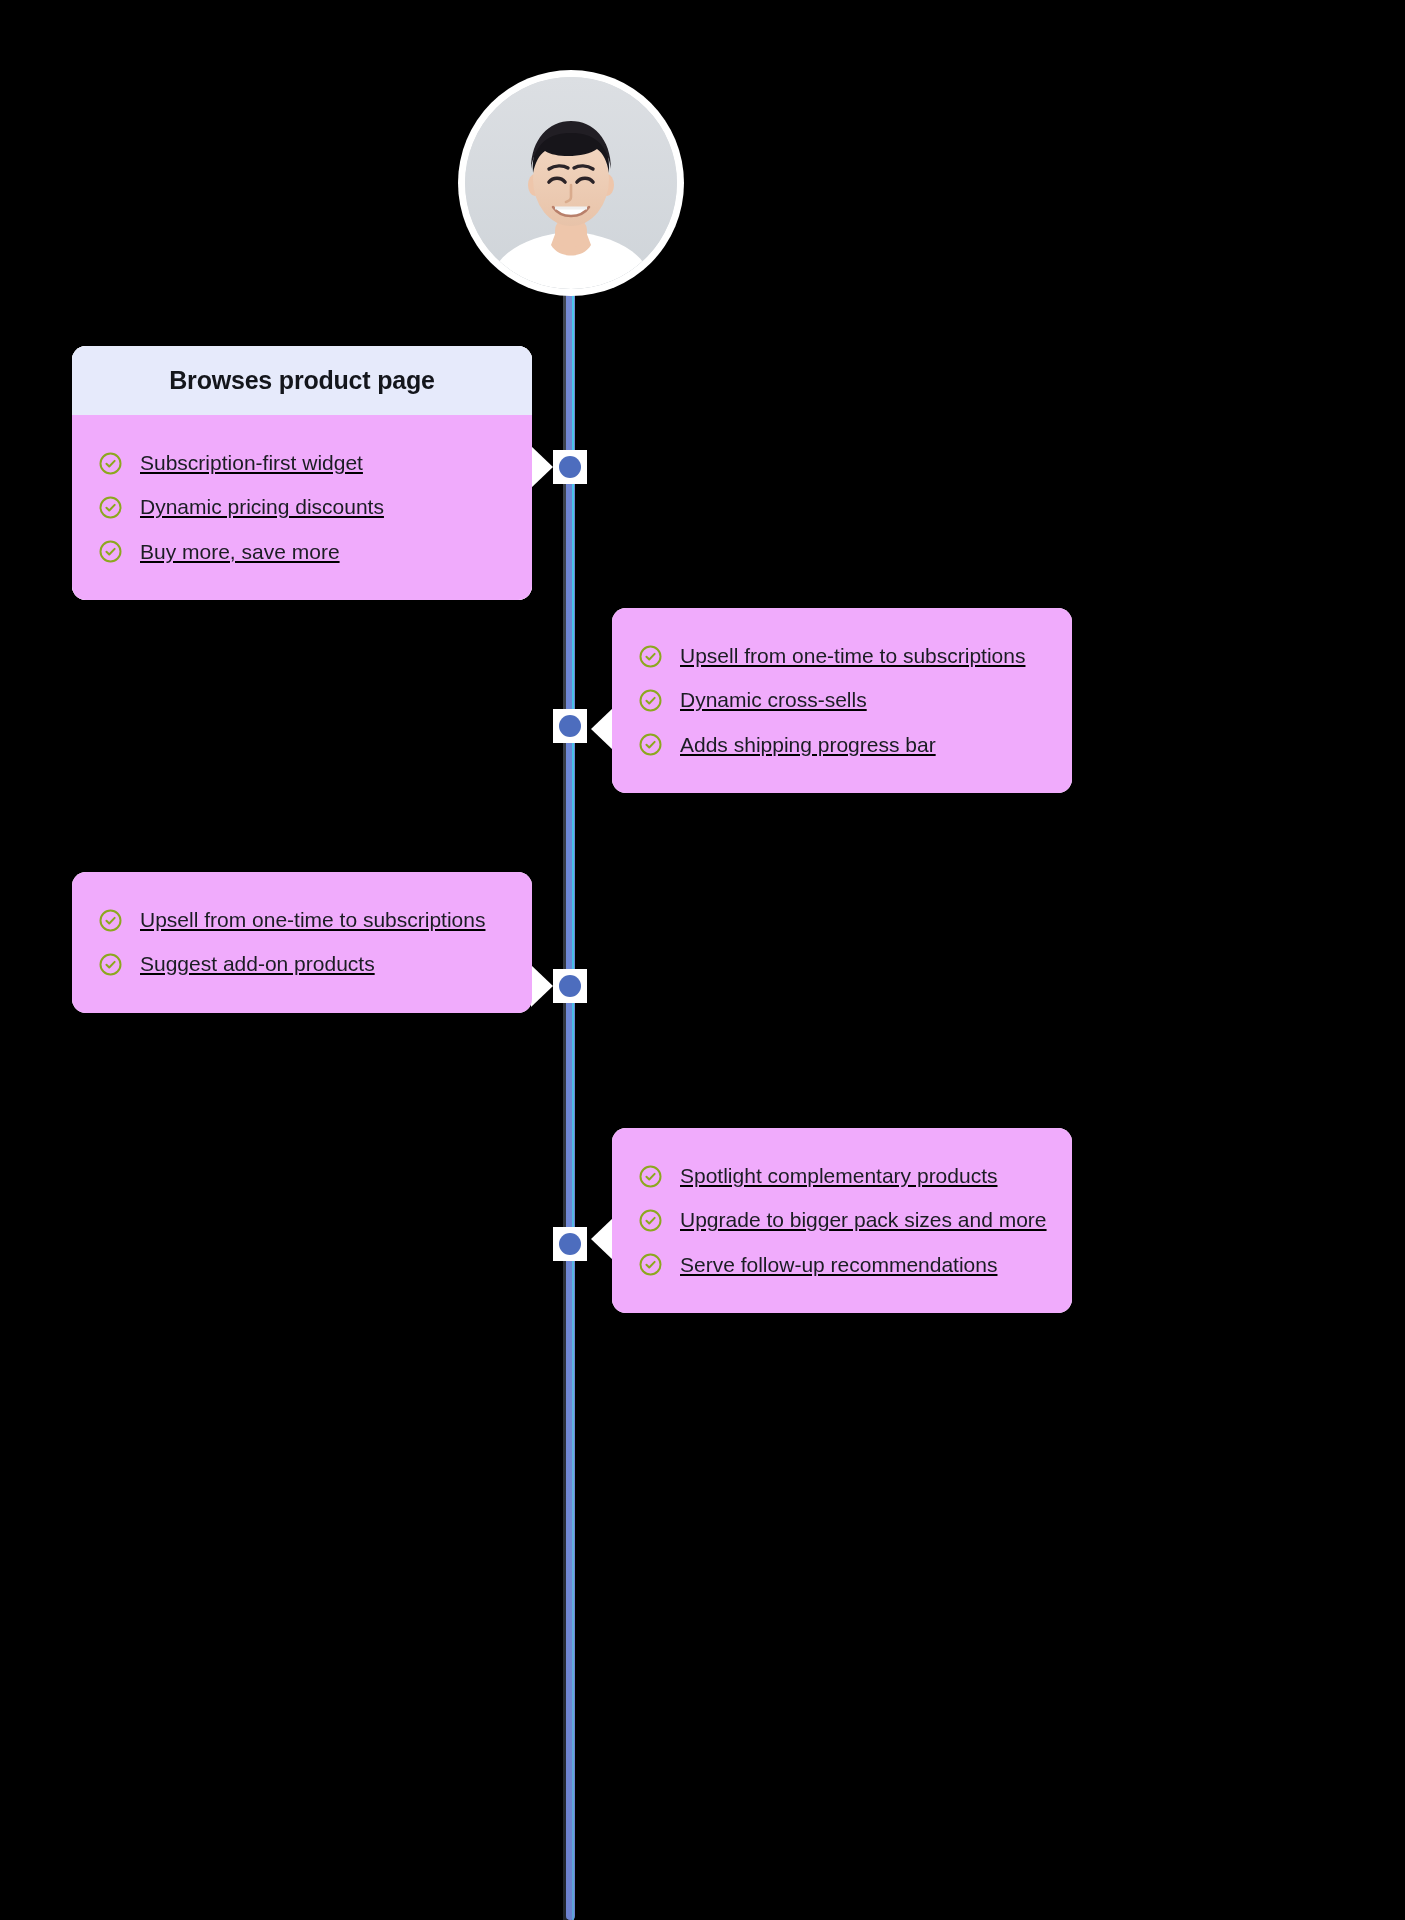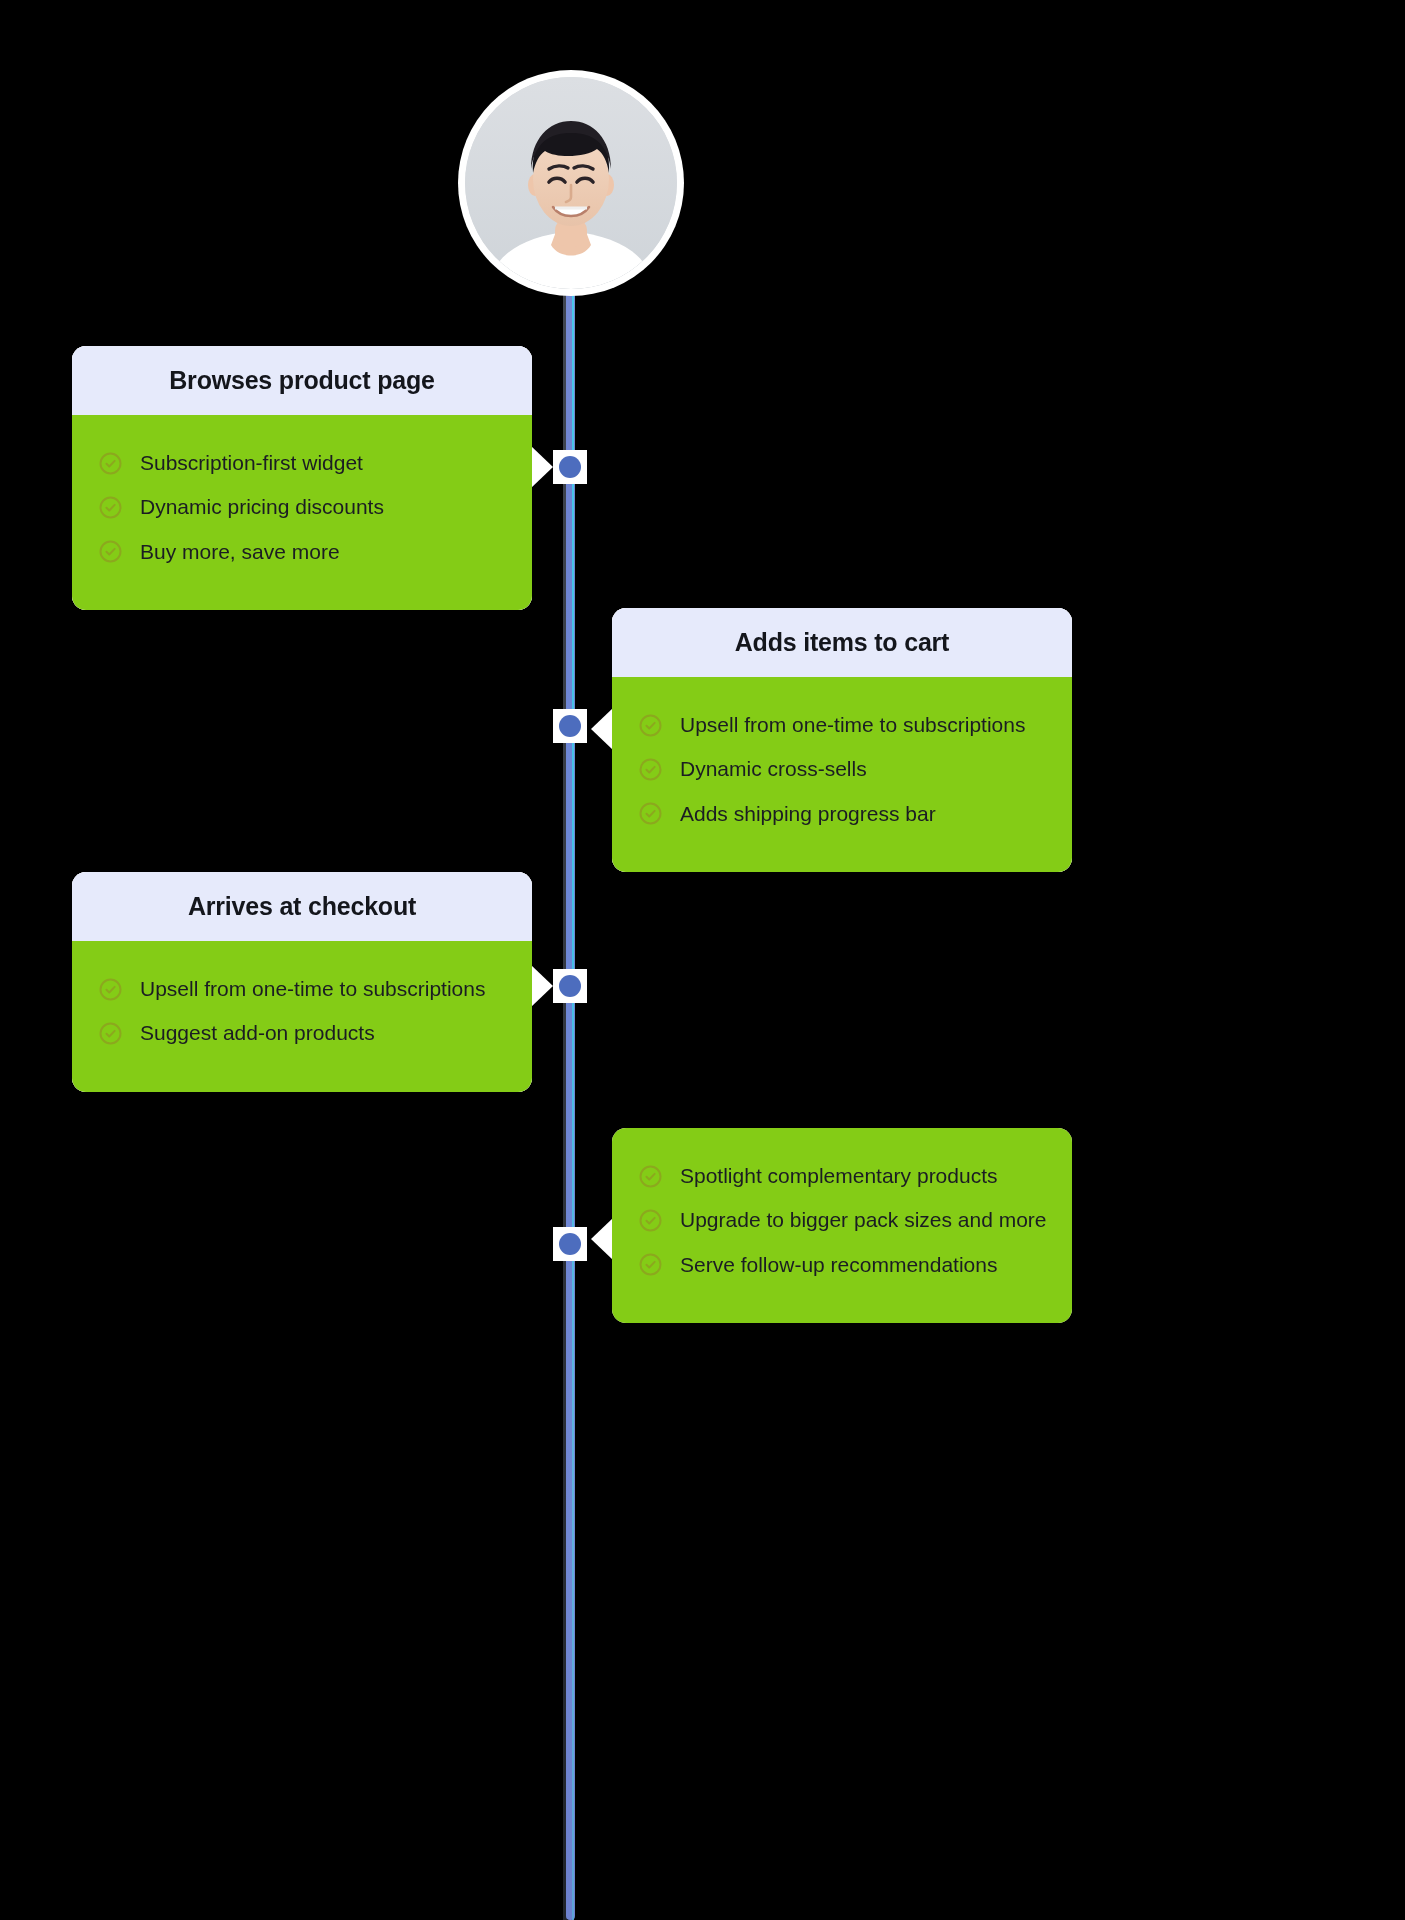--- a/index.html
+++ b/index.html
@@ -123,22 +123,23 @@
   .card-head {
     background: #e6eafb;
     text-align: center;
     padding: 20px 18px 20px;
     font-size: 25px;
     font-weight: bold;
     color: #14161c;
     letter-spacing: -0.2px;
   }
   .card-body {
-    padding: 26px 26px 36px;
-    background: #84cc16;
+    padding: 26px 26px 26px;
+    background: #f0abfc;
+    text-decoration: underline;
   }
   .li {
     display: flex;
     align-items: center;
     gap: 17px;
     padding: 8px 0;
   }
   .li-text {
     font-size: 21px;
     color: #1b1d23;
@@ -286,21 +287,20 @@
             </svg>
           <span class="li-text">Buy more, save more</span>
         </div>
       </div>
     </div>
   </div>
 
   <div class="card" id="card-1">
     <div class="notch notch-left"></div>
     <div class="card-inner">
-      <div class="card-head">Adds items to cart</div>
       <div class="card-body">
         <div class="li">
           <svg class="check" viewBox="0 0 24 24" fill="none">
               <circle cx="12" cy="12" r="9.6" stroke="#8ca81e" stroke-width="1.9"></circle>
               <path d="M8.1 12.2l2.7 2.7 5.2-5.4" stroke="#8ca81e" stroke-width="1.9" stroke-linecap="round" stroke-linejoin="round"></path>
             </svg>
           <span class="li-text">Upsell from one-time to subscriptions</span>
         </div>
         <div class="li">
           <svg class="check" viewBox="0 0 24 24" fill="none">
@@ -316,21 +316,20 @@
             </svg>
           <span class="li-text">Adds shipping progress bar</span>
         </div>
       </div>
     </div>
   </div>
 
   <div class="card" id="card-2">
     <div class="notch notch-right"></div>
     <div class="card-inner">
-      <div class="card-head">Arrives at checkout</div>
       <div class="card-body">
         <div class="li">
           <svg class="check" viewBox="0 0 24 24" fill="none">
               <circle cx="12" cy="12" r="9.6" stroke="#8ca81e" stroke-width="1.9"></circle>
               <path d="M8.1 12.2l2.7 2.7 5.2-5.4" stroke="#8ca81e" stroke-width="1.9" stroke-linecap="round" stroke-linejoin="round"></path>
             </svg>
           <span class="li-text">Upsell from one-time to subscriptions</span>
         </div>
         <div class="li">
           <svg class="check" viewBox="0 0 24 24" fill="none">

